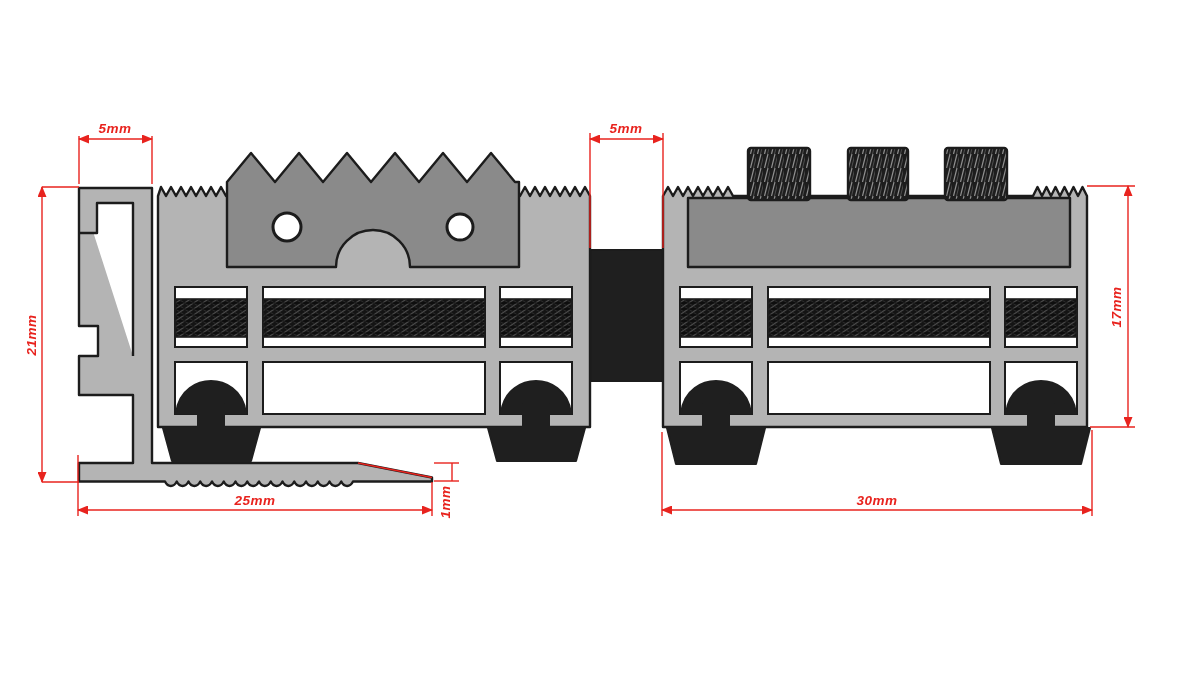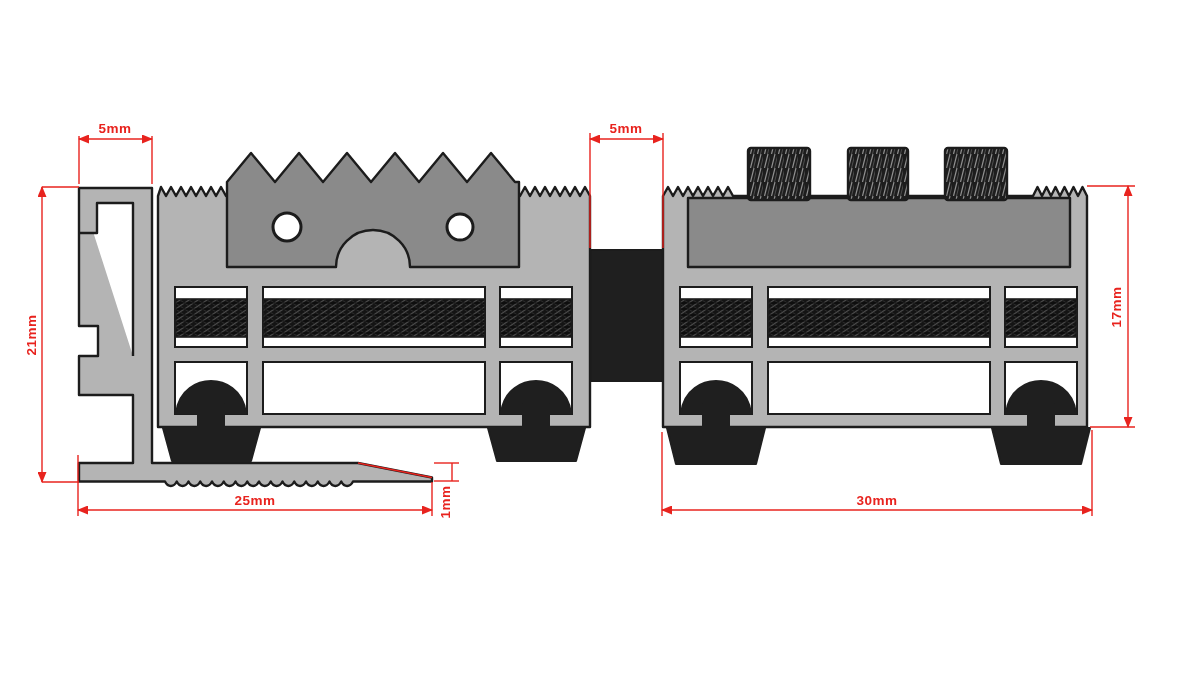--- a/index.html
+++ b/index.html
@@ -1,16 +1,16 @@
 <!DOCTYPE html>
 <html><head>
 <meta charset="utf-8">
 <style>
   html,body{margin:0;padding:0;background:#ffffff;}
-  .stage{width:1200px;height:675px;position:relative;background:#ffffff;overflow:hidden;}
+  .stage{width:1200px;height:675px;position:relative;background:#ffffff;overflow:hidden;font-style:italic;}
   svg{display:block;}
   .dimtext{font-family:"Liberation Sans","DejaVu Sans",sans-serif;font-size:13.5px;font-weight:bold;letter-spacing:0.5px;}
 </style>
 </head>
 <body>
 
 <div class="stage">
 <svg width="1200" height="675" viewBox="0 0 1200 675">
   <defs>
     <marker id="arr" markerWidth="11" markerHeight="9" refX="10" refY="4.5" orient="auto-start-reverse" markerUnits="userSpaceOnUse">

